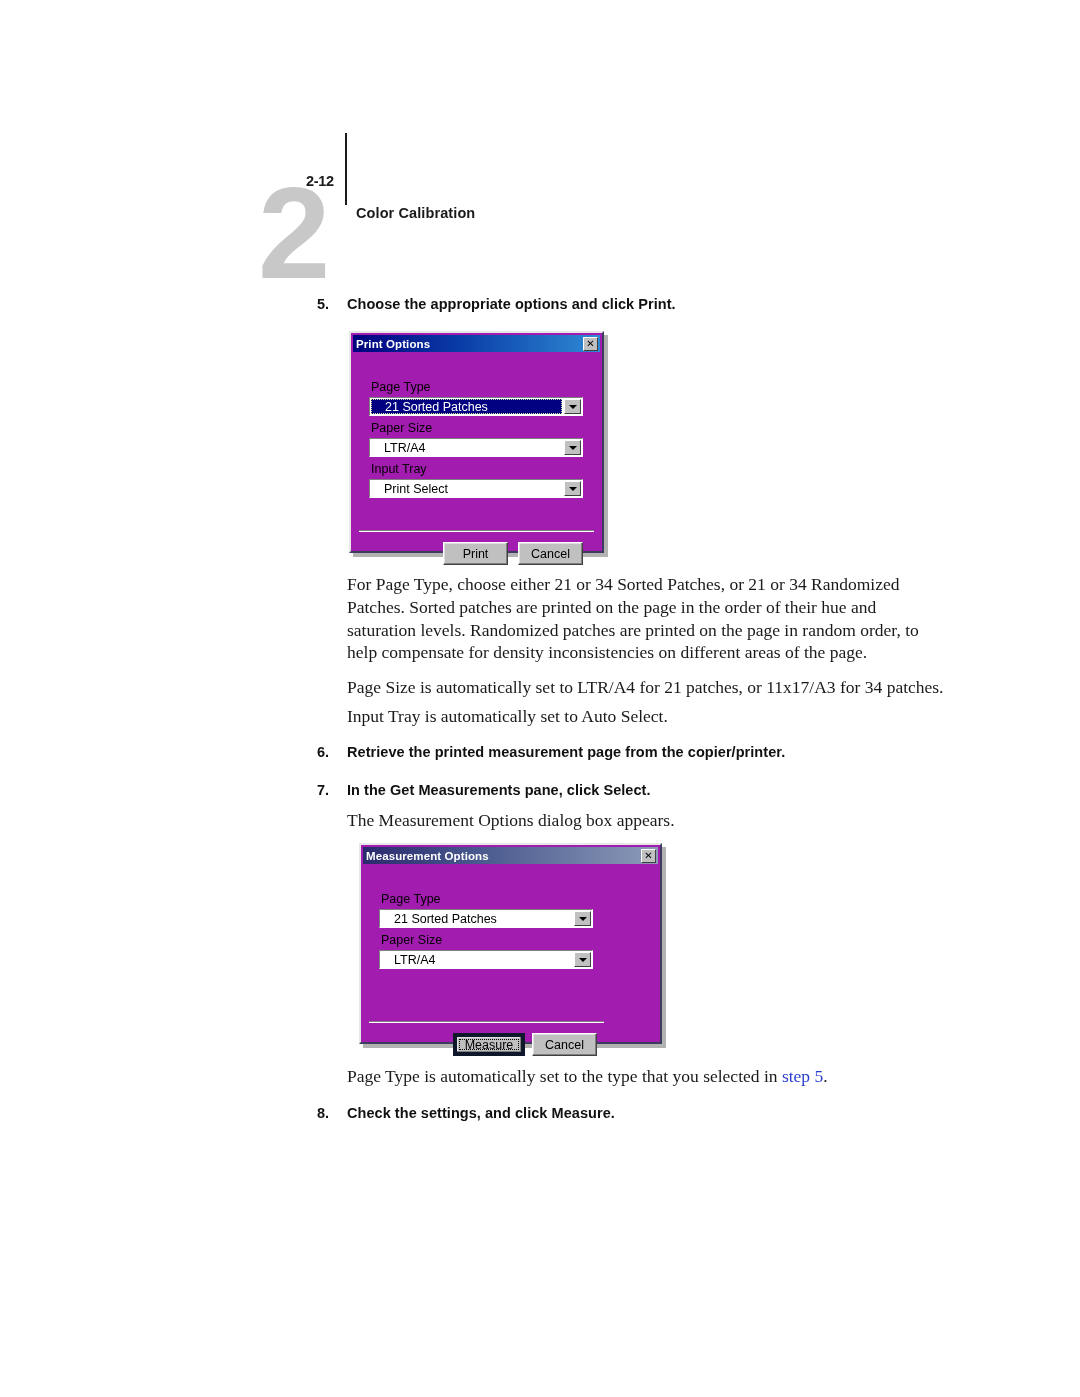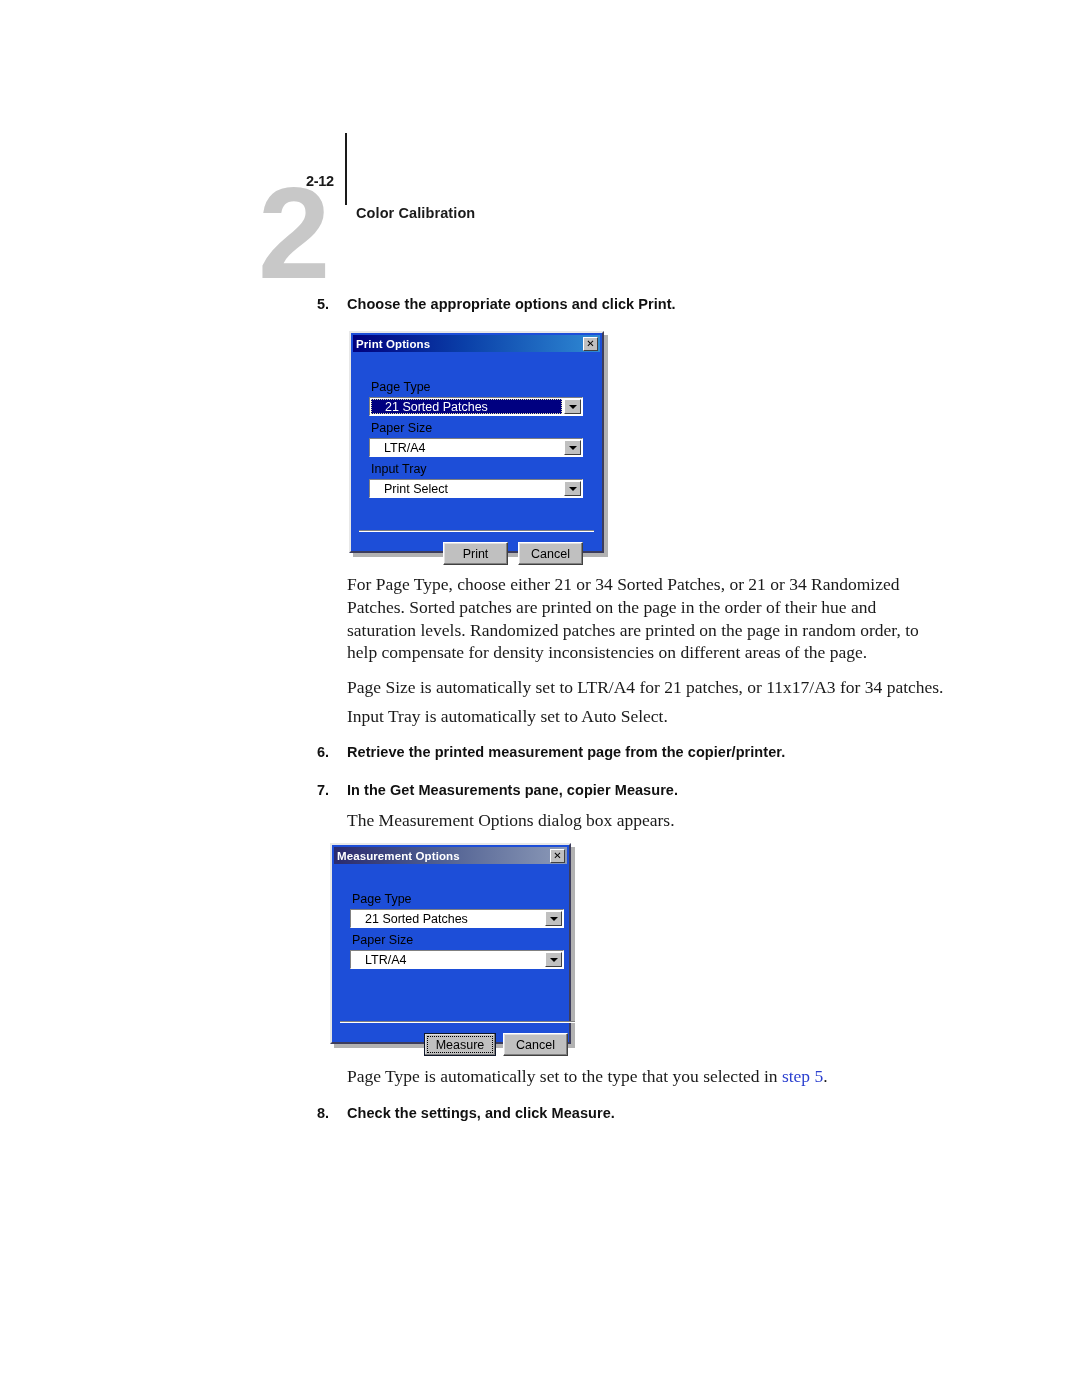--- a/index.html
+++ b/index.html
@@ -95,21 +95,21 @@
     line-height: 22.8px;
     text-align: left;
   }
   .link {
     color: #2a3fcf;
   }
 
   
   .dialog {
     position: absolute;
-    background: #1d4ed8;
+    background: #a21caf;
     border-top: 2px solid #e8e8e8;
     border-left: 2px solid #e8e8e8;
     border-right: 2px solid #3c3c5c;
     border-bottom: 2px solid #3c3c5c;
     box-shadow: 4px 4px 0 rgba(0,0,0,0.30);
     box-sizing: border-box;
     font-family: "Liberation Sans", "DejaVu Sans", sans-serif;
   }
   .titlebar {
     height: 17px;
@@ -233,21 +233,21 @@
     border-bottom: 1px solid #404040;
     box-sizing: border-box;
     display: flex;
     align-items: center;
     justify-content: center;
     font-size: 12.5px;
     color: #000000;
     box-shadow: inset -1px -1px 0 #808080, inset 1px 1px 0 #dfdfdf;
   }
   .btn.default {
-    border: 1px solid #0f172a;
+    border: 4px solid #0f172a;
   }
   .btn.default .btn-inner {
     position: absolute;
     left: 2px; right: 2px; top: 2px; bottom: 2px;
     border: 1px dotted #000000;
     display: flex;
     align-items: center;
     justify-content: center;
     box-sizing: border-box;
   }
@@ -322,26 +322,26 @@
 
   <div class="para" style="top:573px;">For Page Type, choose either 21 or 34 Sorted Patches, or 21 or 34 Randomized Patches. Sorted patches are printed on the page in the order of their hue and saturation levels. Randomized patches are printed on the page in random order, to help compensate for density inconsistencies on different areas of the page.</div>
   <div class="para" style="top:676px;">Page Size is automatically set to LTR/A4 for 21 patches, or 11x17/A3 for 34 patches.</div>
   <div class="para" style="top:705px;">Input Tray is automatically set to Auto Select.</div>
 
   <div class="step" style="top:744px;">
     <span class="num">6.</span><span>Retrieve the printed measurement page from the copier/printer.</span>
   </div>
 
   <div class="step" style="top:782px;">
-    <span class="num">7.</span><span>In the Get Measurements pane, copier Measure.</span>
+    <span class="num">7.</span><span>In the Get Measurements pane, click Select.</span>
   </div>
 
   <div class="para" style="top:809px;">The Measurement Options dialog box appears.</div>
 
-  <div class="dialog" style="left:330px; top:843px; width:241px; height:201px;">
+  <div class="dialog" style="left:359px; top:843px; width:303px; height:201px;">
     <div class="titlebar inactive">
       <span class="titlebar-text">Measurement Options</span>
       <span class="close-btn">✕</span>
     </div>
     <div class="dlg-body">
 
       <div class="field-label" style="left:20px; top:28px;">Page Type</div>
       <div class="combo" style="left:18px; top:45px; width:214px;">
         <div class="combo-inner">
           <span class="combo-text">21 Sorted Patches</span>

